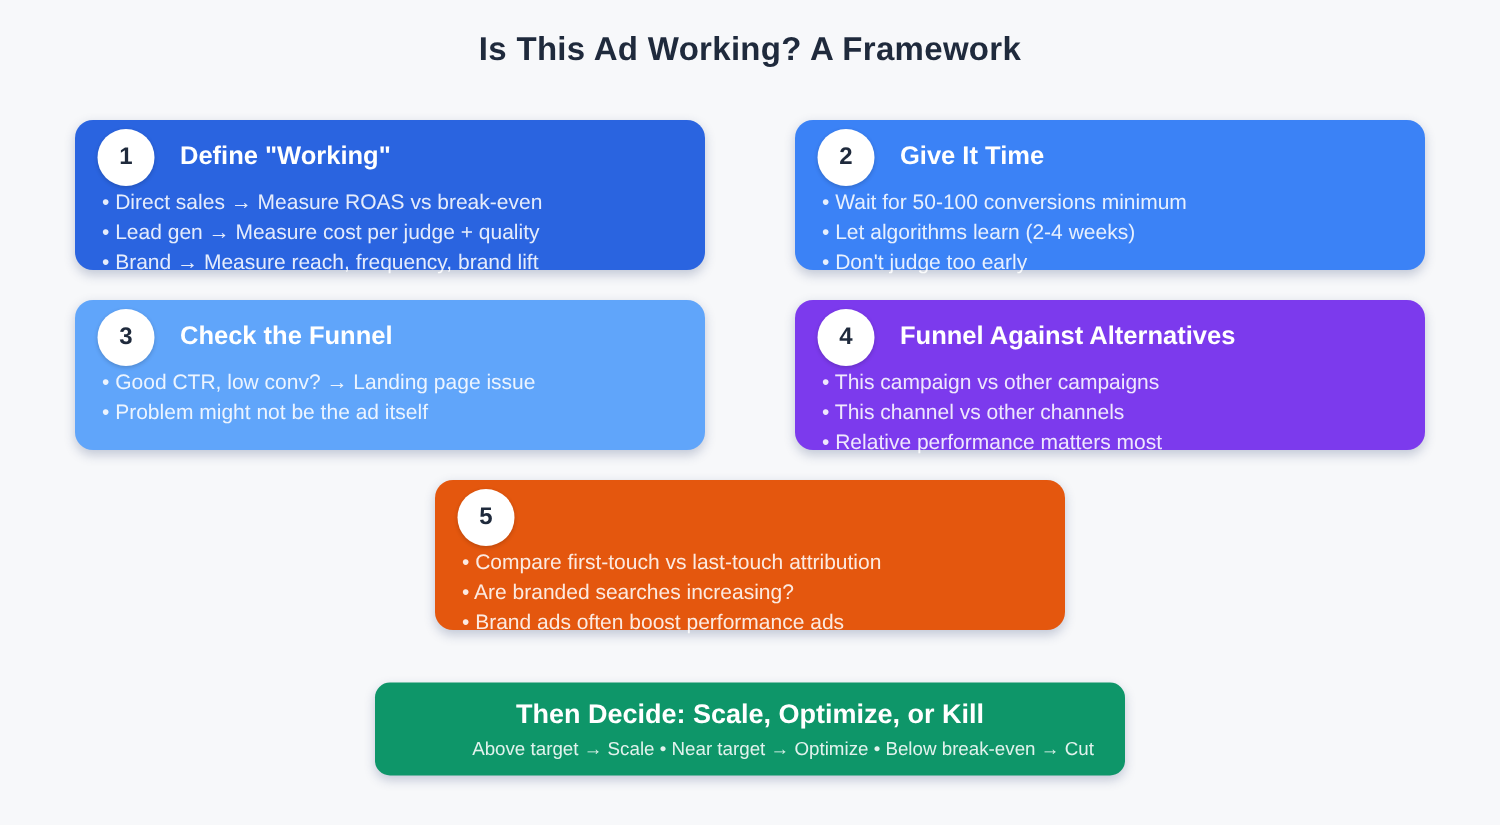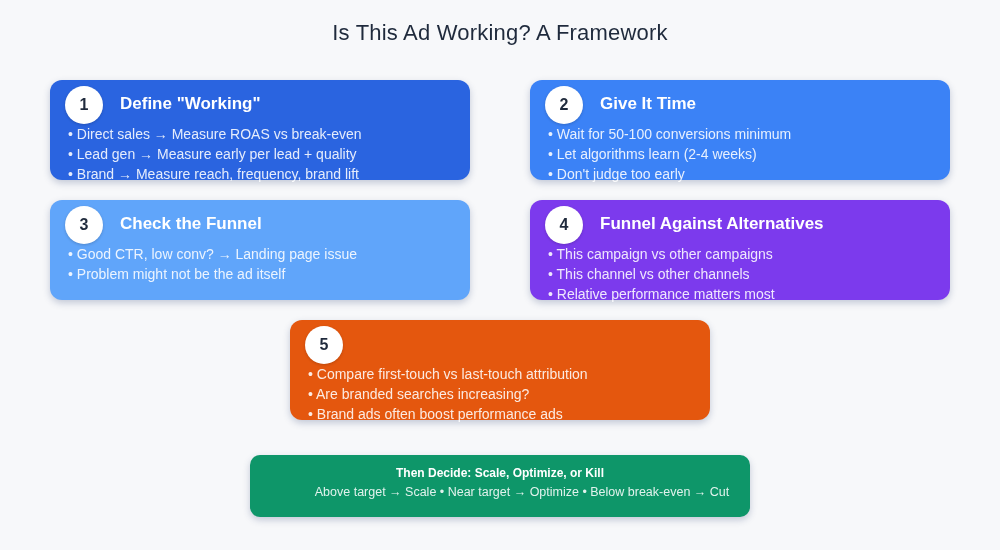--- a/index.html
+++ b/index.html
@@ -6,21 +6,21 @@
   html,body { width:1000px; height:550px; }
   body {
     position:relative;
     background:#f7f8fa;
     font-family:"Liberation Sans", sans-serif;
     overflow:hidden;
   }
   .page-title {
     position:absolute; left:0; top:20px; width:1000px;
     text-align:center;
-    font-size:22px; font-weight:normal; color:#1f2a3c;
+    font-size:22px; font-weight:bold; color:#1f2a3c;
     letter-spacing:0.2px;
   }
   .card {
     position:absolute;
     width:420px; height:100px;
     border-radius:12px;
     box-shadow:0 3px 7px rgba(40,60,110,0.25);
   }
   .card.pos-1 { left:50px;  top:80px;  }
   .card.pos-2 { left:530px; top:80px;  }
@@ -49,40 +49,40 @@
   }
   .banner {
     position:absolute; left:250px; top:455px;
     width:500px; height:62px;
     border-radius:10px;
     box-shadow:0 3px 7px rgba(40,60,110,0.25);
     text-align:center;
   }
   .banner-title {
     margin-top:11px;
-    font-size:12px; font-weight:bold; color:#ffffff;
+    font-size:18px; font-weight:bold; color:#ffffff;
   }
   .banner-subtitle {
     margin-top:5px;
     font-size:12.5px; color:rgba(255,255,255,0.88);padding-left:44px;
   }
 </style>
 </head>
 <body style="background: rgb(247, 248, 250);">
 
 <h1 class="page-title">Is This Ad Working? A Framework</h1>
 
 <div class="card pos-1" style="background: rgb(42, 100, 224);">
   <span class="num-circle">
       <span>1</span>
     </span>
   <div class="card-title">Define "Working"</div>
   <div class="bullets">
     <div class="bullet">• Direct sales → Measure ROAS vs break-even</div>
-    <div class="bullet">• Lead gen → Measure early per lead + quality</div>
+    <div class="bullet">• Lead gen → Measure cost per judge + quality</div>
     <div class="bullet">• Brand → Measure reach, frequency, brand lift</div>
   </div>
 </div>
 
 <div class="card pos-2" style="background: rgb(59, 130, 246);">
   <span class="num-circle">
       <span>2</span>
     </span>
   <div class="card-title">Give It Time</div>
   <div class="bullets">

